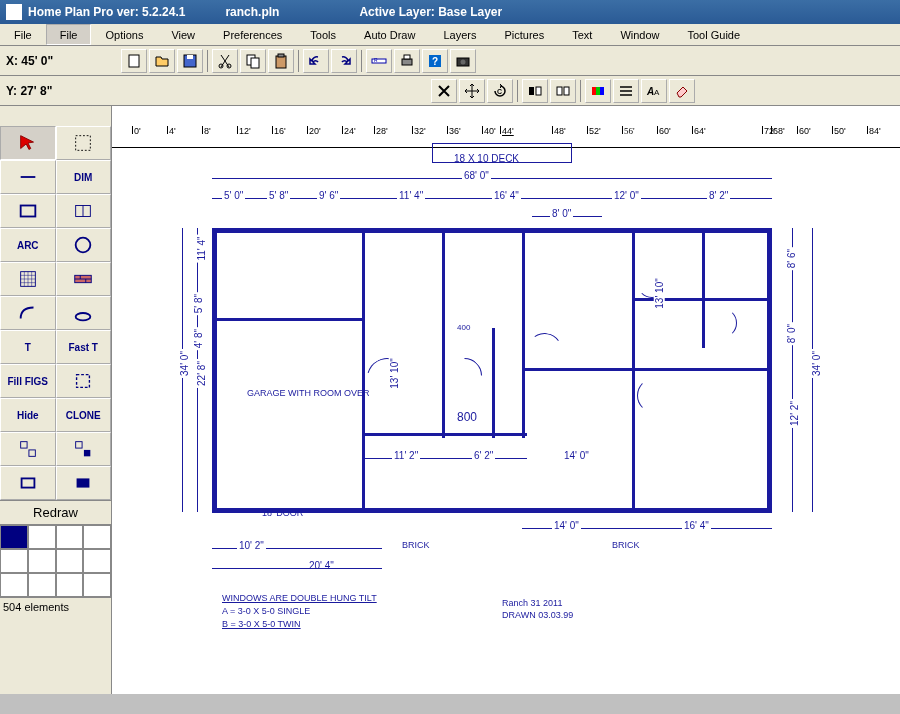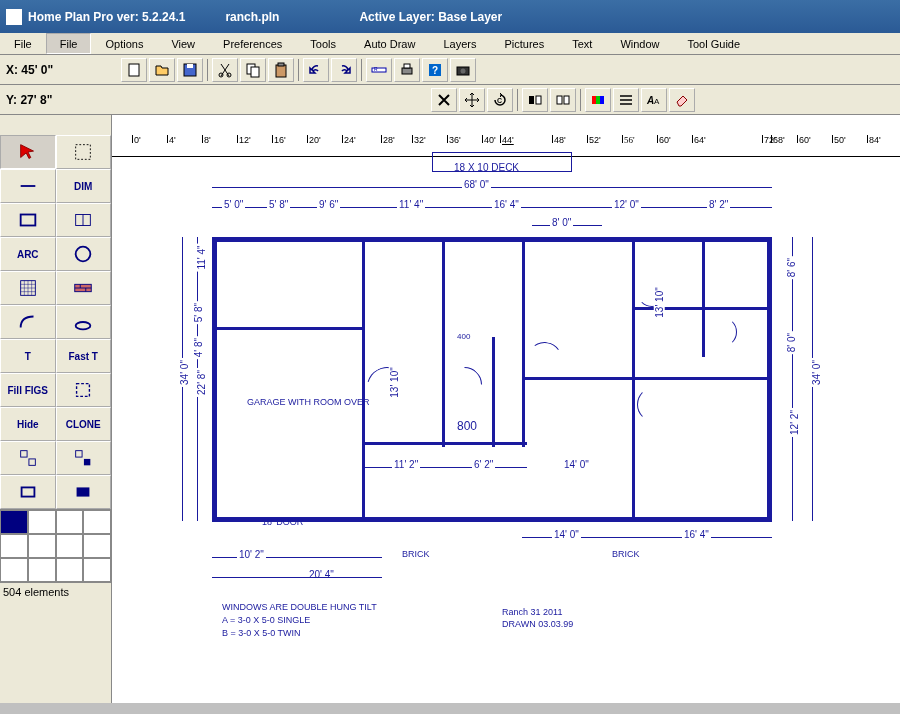--- a/index.html
+++ b/index.html
@@ -1,18 +1,18 @@
 <!DOCTYPE html>
 <html><head>
 <meta charset="utf-8">
 <style>
   * { box-sizing: border-box; margin: 0; padding: 0; }
   body { font-family: Tahoma, Arial, sans-serif; font-size: 11px; background: #c0c0c0; width: 900px; height: 714px; overflow: hidden; user-select: none; }
   
-  .titlebar { background: linear-gradient(#3b6ea5, #2a5a95); color: #fff; height: 33px; display: flex; align-items: center; padding-left: 6px; font-size: 12px; font-weight: bold; }
+  .titlebar { background: linear-gradient(#3b6ea5, #2a5a95); color: #fff; height: 24px; display: flex; align-items: center; padding-left: 6px; font-size: 12px; font-weight: bold; }
   .titlebar .icon { width: 16px; height: 16px; background: #fff; margin-right: 6px; display: inline-block; }
   .titlebar .spacer { display: inline-block; width: 40px; }
   
   .menubar { background: #ece9d8; height: 22px; display: flex; align-items: stretch; border-bottom: 1px solid #888; }
   .menubar .menu-item { padding: 3px 14px; cursor: default; display: flex; align-items: center; }
   .menubar .menu-item:hover, .menubar .menu-item.active { background: #d4d0c8; border: 1px inset #fff; padding: 2px 13px; }
   
   .toolbar-row { background: #ece9d8; height: 30px; display: flex; align-items: center; border-bottom: 1px solid #888; }
   .coord-box { width: 110px; padding: 2px 6px; font-weight: bold; font-size: 12px; }
   .tool-btn { width: 26px; height: 24px; margin: 1px; border: 1px outset #fff; background: #ece9d8; display: flex; align-items: center; justify-content: center; cursor: default; font-size: 12px; }
@@ -302,20 +302,21 @@
           <svg viewBox="0 0 24 24">
             <rect x="5" y="7" width="14" height="10" fill="none" stroke="#000080" stroke-width="2"></rect>
           </svg>
         </div>
         <div class="tg-btn">
           <svg viewBox="0 0 24 24">
             <rect x="5" y="7" width="14" height="10" fill="#000080"></rect>
           </svg>
         </div>
       </div>
+    <div class="redraw-btn">Redraw</div>
     <div class="swatch-grid" id="swatchgrid">
         <div class="swatch" style="background: rgb(0, 0, 128);"></div>
         <div class="swatch" style="background: rgb(255, 255, 255);"></div>
         <div class="swatch" style="background: rgb(255, 255, 255);"></div>
         <div class="swatch" style="background: rgb(255, 255, 255);"></div>
         <div class="swatch" style="background: rgb(255, 255, 255);"></div>
         <div class="swatch" style="background: rgb(255, 255, 255);"></div>
         <div class="swatch" style="background: rgb(255, 255, 255);"></div>
         <div class="swatch" style="background: rgb(255, 255, 255);"></div>
         <div class="swatch" style="background: rgb(255, 255, 255);"></div>
@@ -329,21 +330,21 @@
   <div class="canvas-area">
     <div style="height:20px"></div>
     <div class="ruler-h" id="rulerh">
         <div class="tick" style="left: 20px;">0'</div>
         <div class="tick" style="left: 55px;">4'</div>
         <div class="tick" style="left: 90px;">8'</div>
         <div class="tick" style="left: 125px;">12'</div>
         <div class="tick" style="left: 160px;">16'</div>
         <div class="tick" style="left: 195px;">20'</div>
         <div class="tick" style="left: 230px;">24'</div>
-        <div class="tick" style="left: 269px;">28'</div>
+        <div class="tick" style="left: 262px;">28'</div>
         <div class="tick" style="left: 300px;">32'</div>
         <div class="tick" style="left: 335px;">36'</div>
         <div class="tick" style="left: 370px;">40'</div>
         <div class="tick" style="left: 388px; text-decoration: underline;">44'</div>
         <div class="tick" style="left: 440px;">48'</div>
         <div class="tick" style="left: 475px;">52'</div>
         <div class="tick" style="left: 510px; font-family: Liberation Serif, serif;">56'</div>
         <div class="tick" style="left: 545px;">60'</div>
         <div class="tick" style="left: 580px;">64'</div>
         <div class="tick" style="left: 615px; margin-left: 44px;">68'</div>
@@ -430,21 +431,21 @@
         <div class="dim-line" style="left:370px;top:360px;width:250px;"></div>
         <div class="dim-text" style="left:400px;top:352px;">14' 0"</div>
         <div class="dim-text" style="left:530px;top:352px;">16' 4"</div>
         <div class="dim-line" style="left:60px;top:380px;width:170px;"></div>
         <div class="dim-text" style="left:85px;top:372px;">10' 2"</div>
         <div class="dim-text" style="left:155px;top:392px;">20' 4"</div>
         <div class="dim-line" style="left:60px;top:400px;width:170px;"></div>
         <div class="note-text" style="left:250px;top:372px;">BRICK</div>
         <div class="note-text" style="left:460px;top:372px;">BRICK</div>
 
-        <div class="note-text" style="left:70px;top:425px;">WINDOWS ARE DOUBLE HUNG TILT</div>
+        <div class="note-text" style="left:70px;top:425px;text-decoration:underline;">WINDOWS ARE DOUBLE HUNG TILT</div>
         <div class="note-text" style="left:70px;top:438px;">A = 3-0 X 5-0 SINGLE</div>
-        <div class="note-text" style="left:70px;top:451px;">B = 3-0 X 5-0 TWIN</div>
+        <div class="note-text" style="left:70px;top:451px;text-decoration:underline;">B = 3-0 X 5-0 TWIN</div>
         <div class="note-text" style="left:350px;top:430px;">Ranch 31 2011</div>
         <div class="note-text" style="left:350px;top:442px;">DRAWN 03.03.99</div>
       </div>
     </div>
   </div>
 </div>
 
 </body></html>

